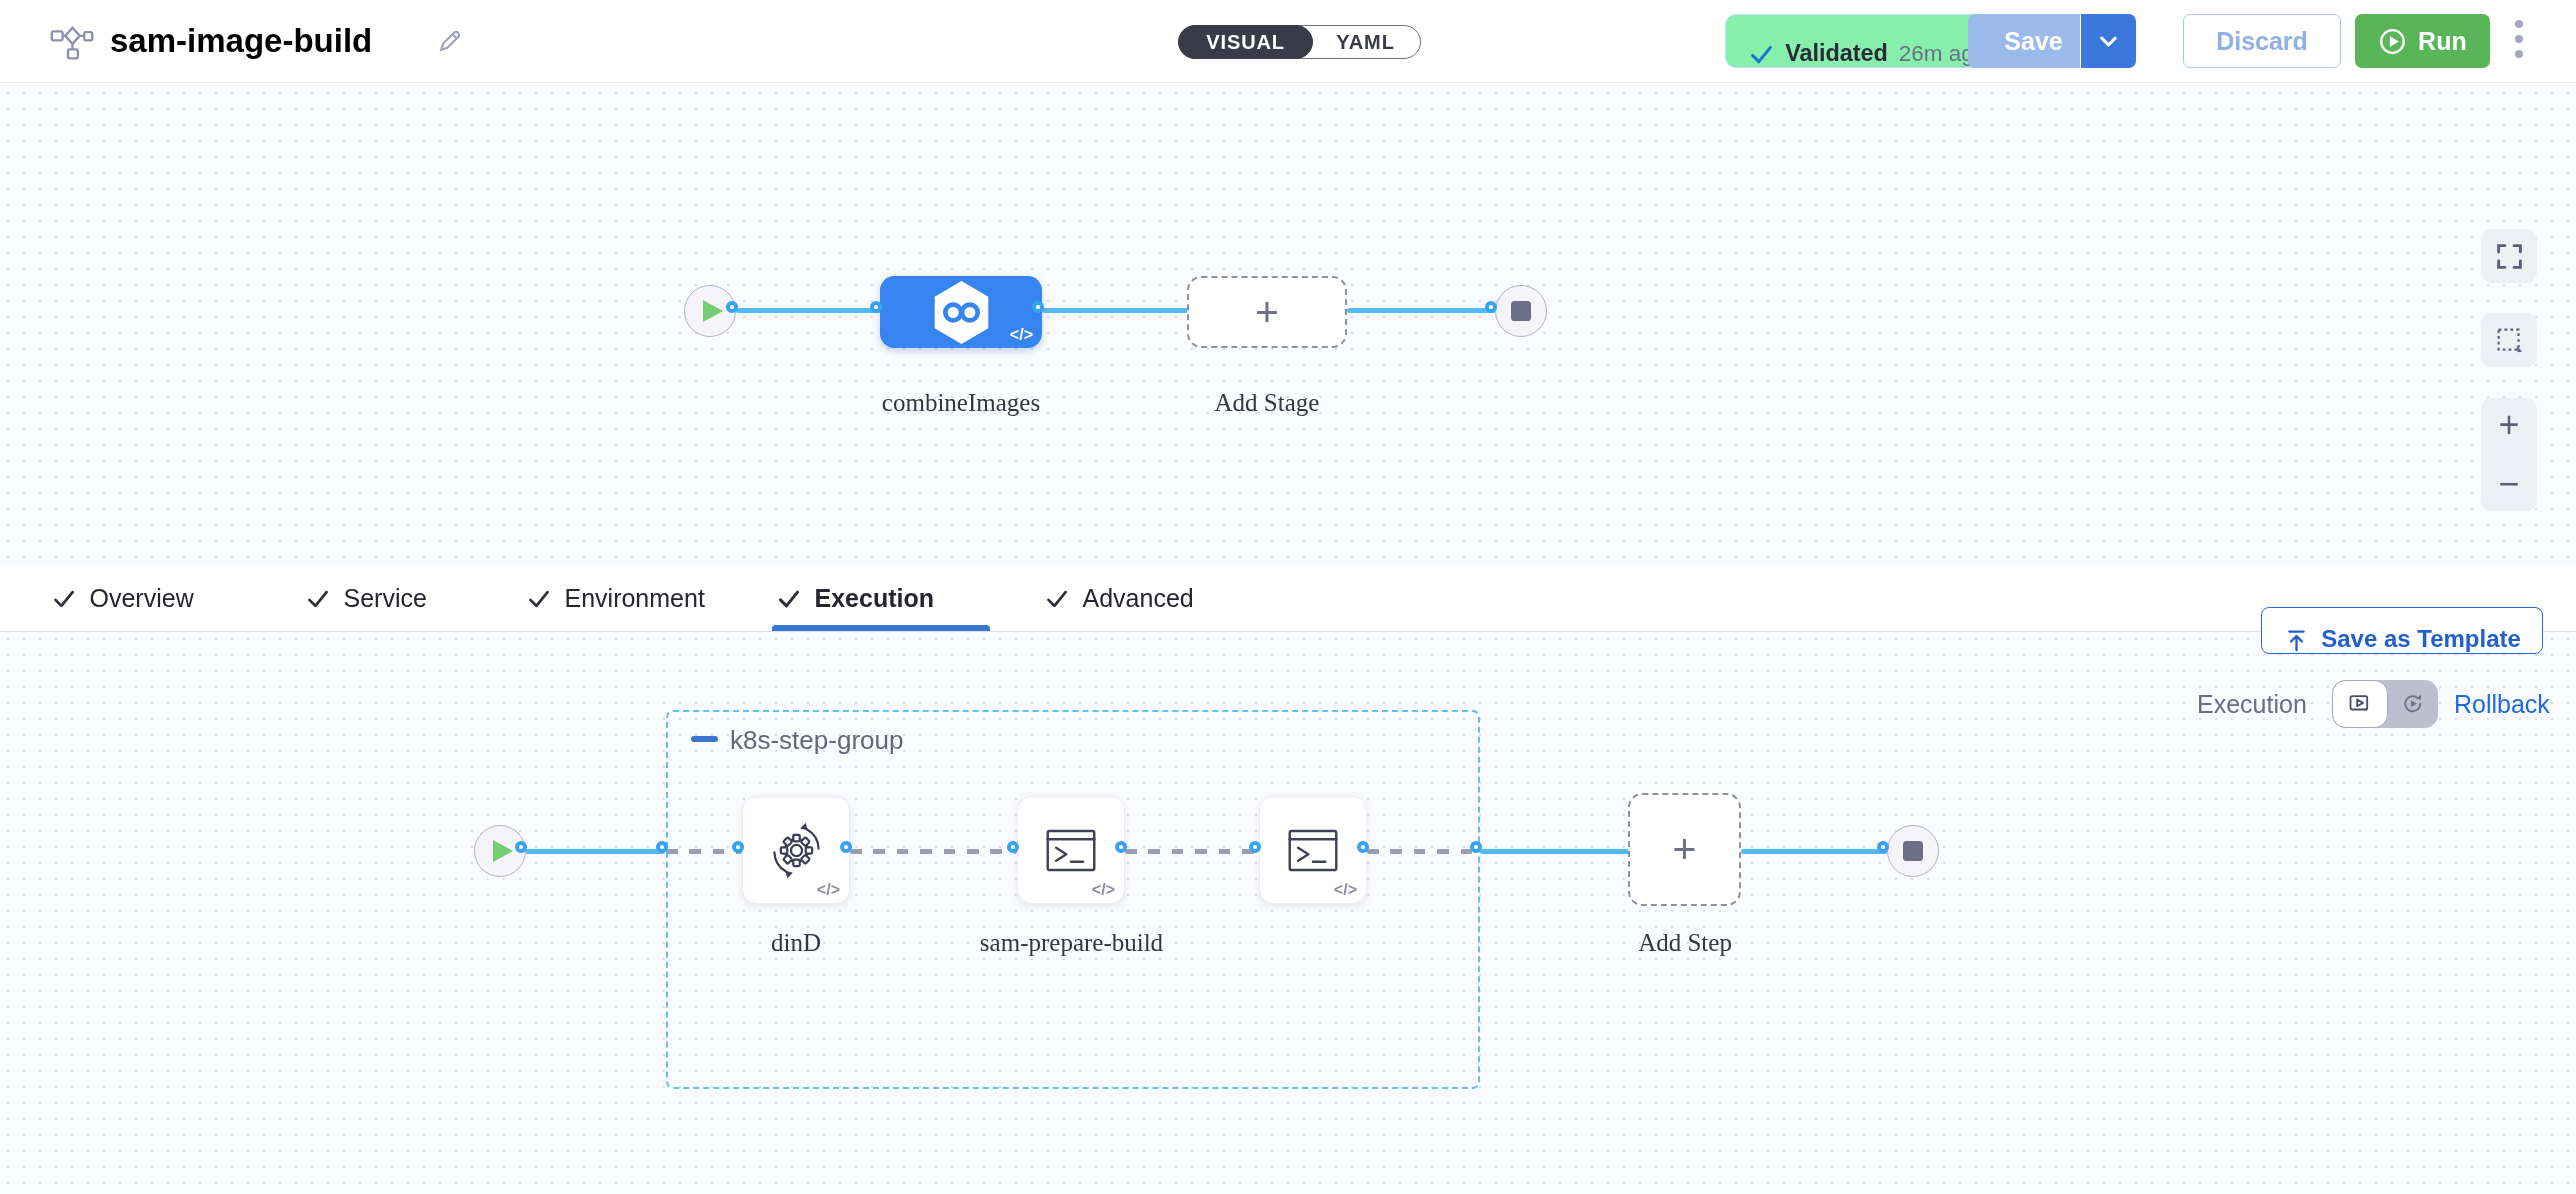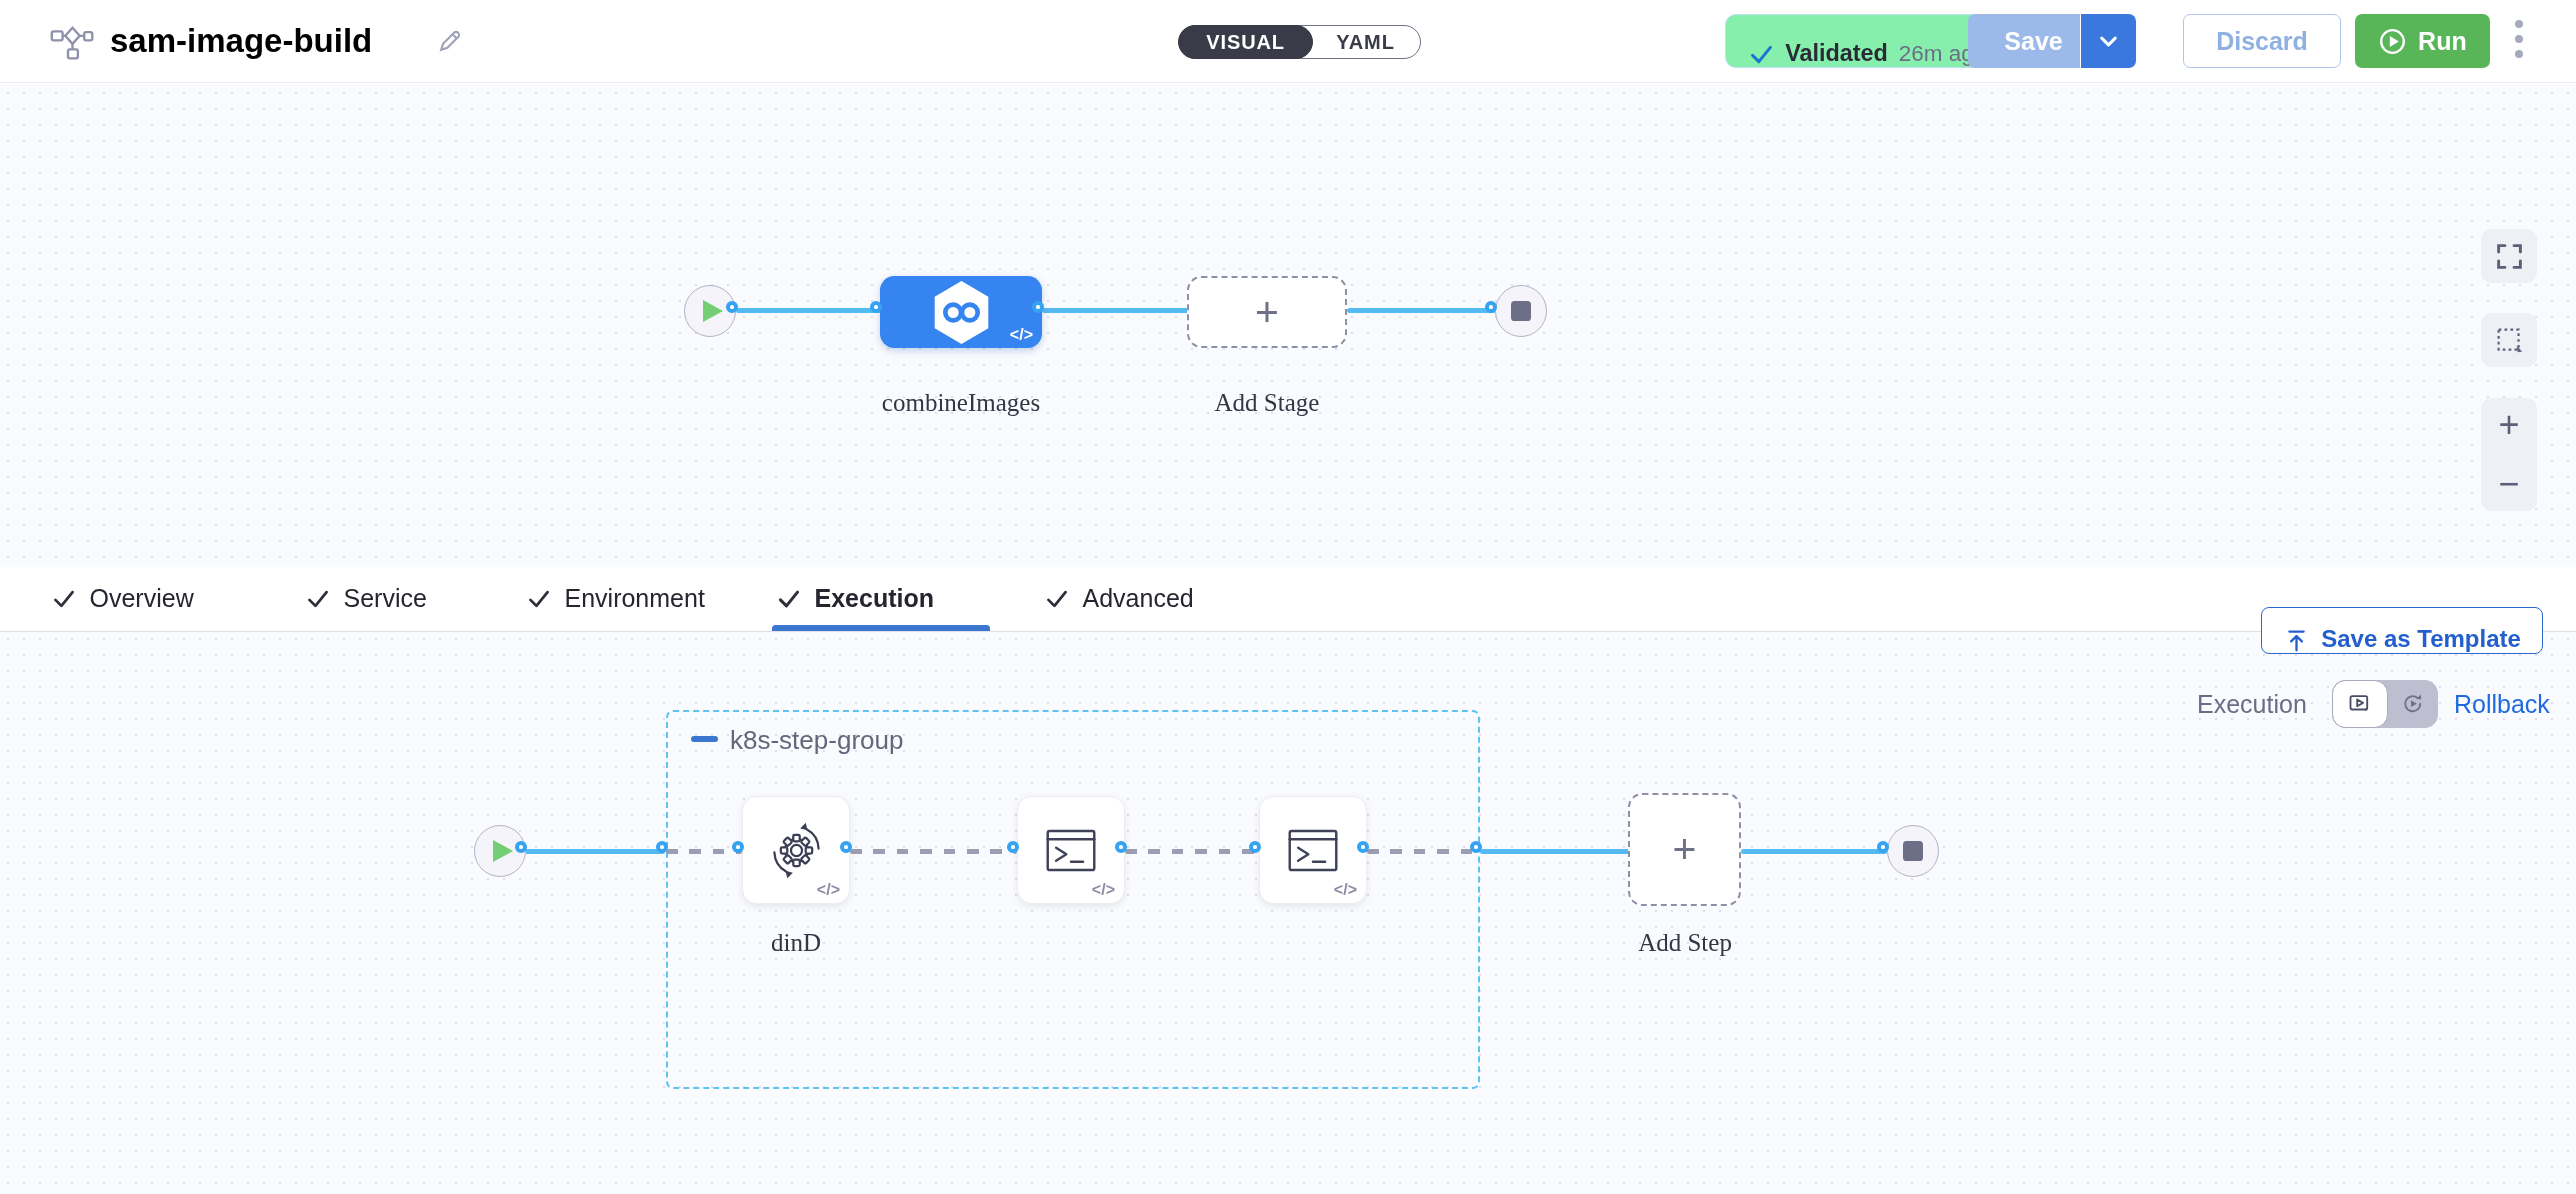--- a/index.html
+++ b/index.html
@@ -342,15 +342,16 @@
     <span class="plus-glyph">+</span>
   </div>
 
   <div class="edge-solid" style="left:1741px; top:218px; width:146px;"></div>
   <div class="port" style="left:1877px; top:210px;"></div>
   <div class="node-circle" style="left:1887px; top:194px;">
     <div class="stop-sq"></div>
   </div>
 
   <div class="node-label" style="left:706px; top:293px; width:180px;">dinD</div>
+  <div class="node-label" style="left:977px; top:293px; width:189px; overflow-wrap:anywhere;">sam-prepare-build</div>
   <div class="node-label" style="left:1595px; top:293px; width:180px;">Add Step</div>
 </div>
 
 
 </body></html>

